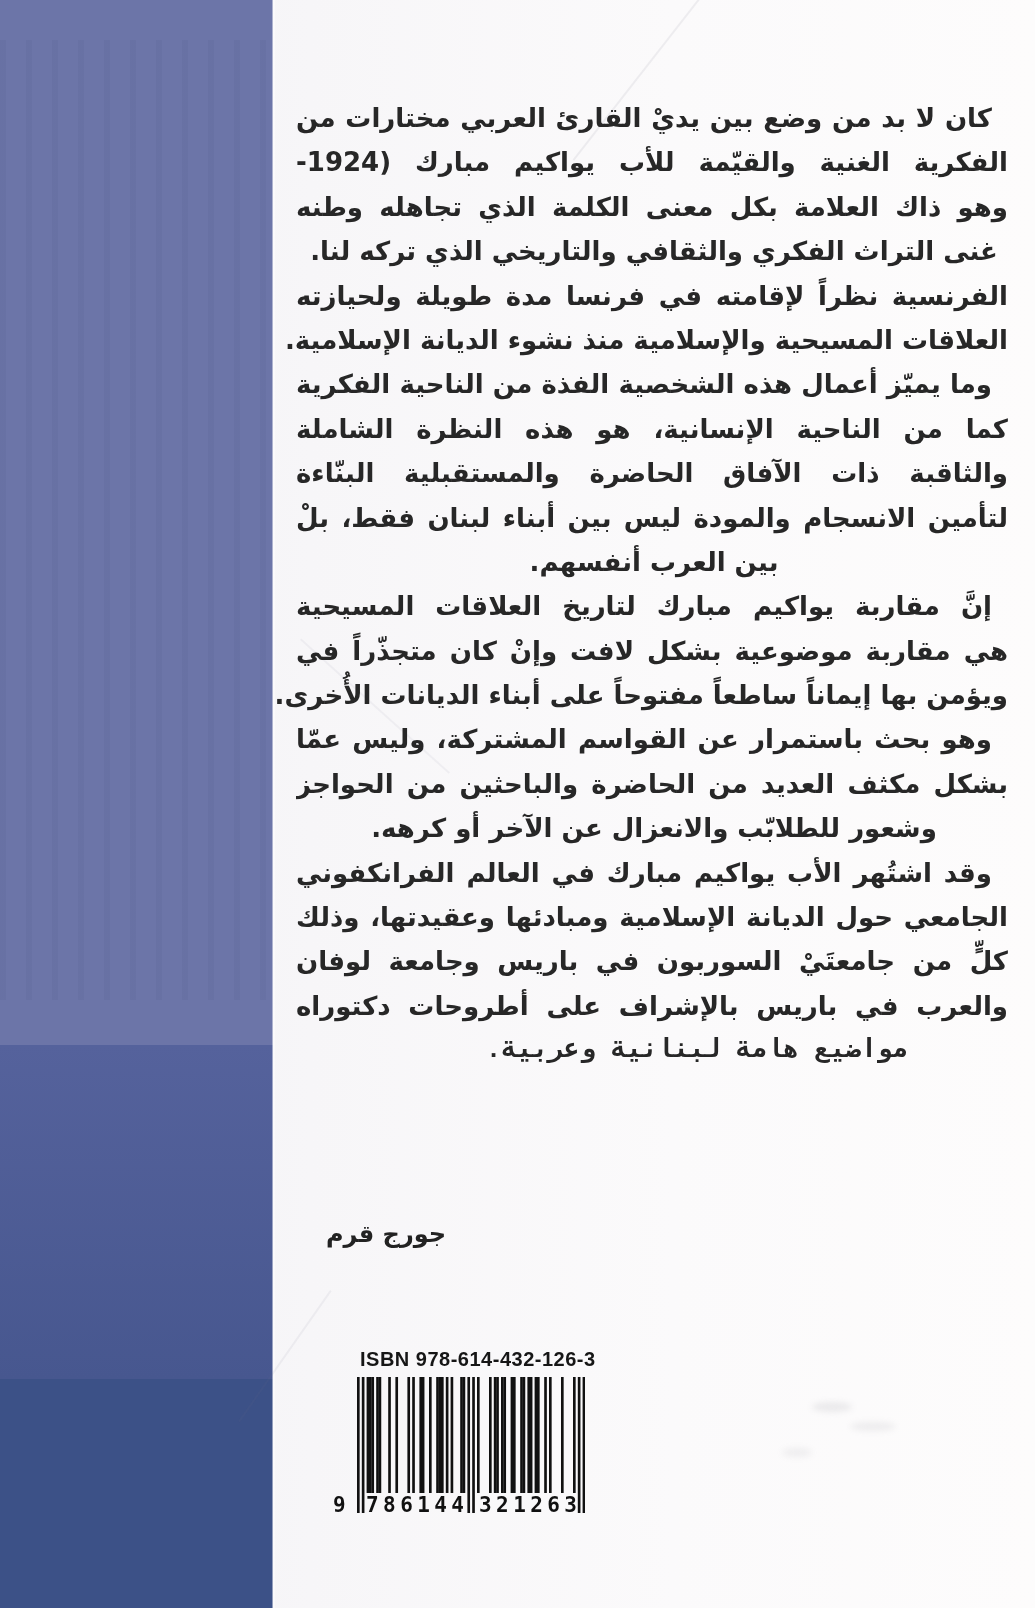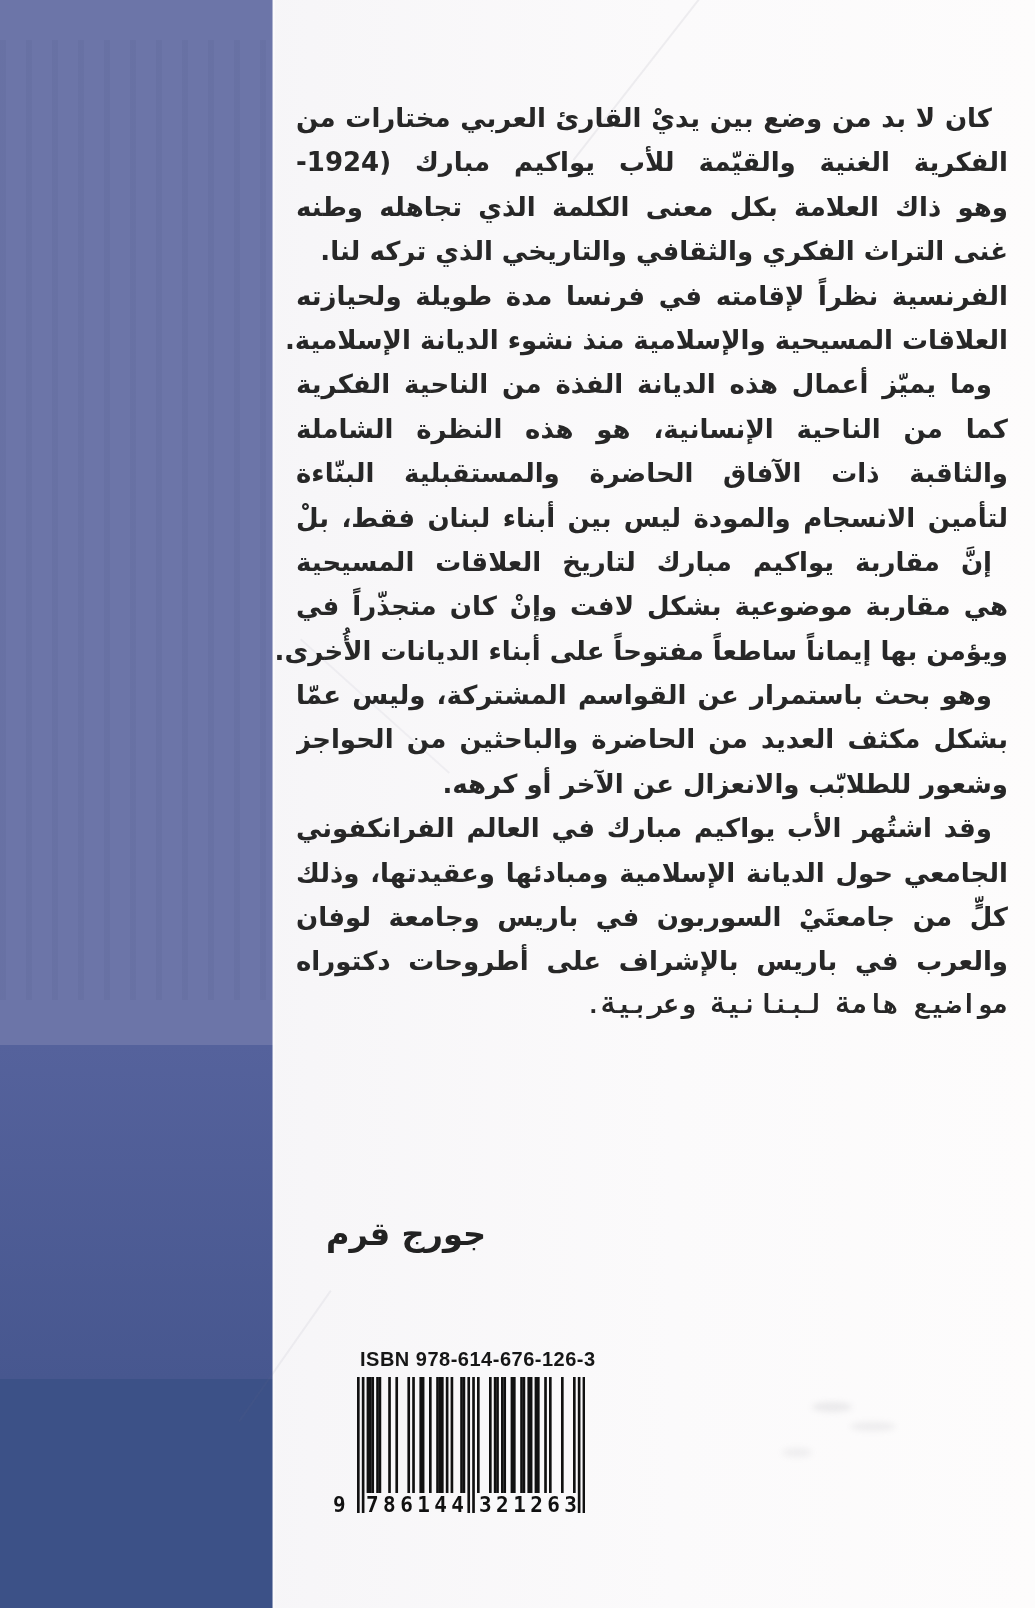--- a/index.html
+++ b/index.html
@@ -33,26 +33,26 @@
   .body-text{
     position:absolute;left:296px;top:96px;width:712px;
     direction:rtl;
     color:#272727;
     font-weight:bold;
     font-size:26px;
   }
   .line{height:44.4px;line-height:44.4px;white-space:nowrap;}
   .line-just{text-align:justify;text-align-last:justify;white-space:normal;overflow:hidden;}
   .line-first{padding-right:16px;}
-  .line-last{text-align:right;padding-left:4px;white-space:nowrap;}
+  .line-last{text-align:center;padding-left:4px;white-space:nowrap;}
   .line-last-indent{padding-left:90px;font-family:Liberation Mono, monospace;}
   .signature{
     position:absolute;left:296px;top:1210px;width:712px;
     direction:rtl;text-align:left;padding-left:30px;box-sizing:border-box;
-    color:#222;font-weight:bold;font-size:32px;line-height:48px;
+    color:#222;font-weight:bold;font-size:24px;line-height:48px;
   }
   
   .isbn-label{
     position:absolute;left:360px;top:1348px;
     font-family:"Liberation Sans","DejaVu Sans",sans-serif;
     font-weight:bold;font-size:20px;letter-spacing:.5px;color:#161616;
   }
   .barcode-wrap{position:absolute;left:357px;top:1377px;width:228px;height:148px;}
   .barcode-svg{position:absolute;left:0;top:0;}
   .barcode-digits{position:absolute;top:116px;left:0;width:228px;height:30px;
@@ -83,40 +83,41 @@
   <div class="smudge smudge2"></div>
   <div class="smudge smudge3"></div>
 
   <div class="body-text">
       <div class="line line-just line-first">كان لا بد من وضع بين يديْ القارئ العربي مختارات من الأعمال</div>
       <div class="line line-just">الفكرية الغنية والقيّمة للأب يواكيم مبارك (1924-1995)،</div>
       <div class="line line-just">وهو ذاك العلامة بكل معنى الكلمة الذي تجاهله وطنه رغم</div>
       <div class="line line-last">غنى التراث الفكري والثقافي والتاريخي الذي تركه لنا.</div>
       <div class="line line-just">الفرنسية نظراً لإقامته في فرنسا مدة طويلة ولحيازته على</div>
       <div class="line line-last">العلاقات المسيحية والإسلامية منذ نشوء الديانة الإسلامية.</div>
-      <div class="line line-just line-first">وما يميّز أعمال هذه الديانة الفذة من الناحية الفكرية</div>
+      <div class="line line-just line-first">وما يميّز أعمال هذه الشخصية الفذة من الناحية الفكرية</div>
       <div class="line line-just">كما من الناحية الإنسانية، هو هذه النظرة الشاملة المنفتحة</div>
       <div class="line line-just">والثاقبة ذات الآفاق الحاضرة والمستقبلية البنّاءة والمتفائلة</div>
       <div class="line line-just">لتأمين الانسجام والمودة ليس بين أبناء لبنان فقط، بلْ أيضاً</div>
+      <div class="line line-last">بين العرب أنفسهم.</div>
       <div class="line line-just line-first">إنَّ مقاربة يواكيم مبارك لتاريخ العلاقات المسيحية الإسلامية</div>
       <div class="line line-just">هي مقاربة موضوعية بشكل لافت وإنْ كان متجذّراً في المسيحية</div>
       <div class="line line-last">ويؤمن بها إيماناً ساطعاً مفتوحاً على أبناء الديانات الأُخرى.</div>
       <div class="line line-just line-first">وهو بحث باستمرار عن القواسم المشتركة، وليس عمّا يتناوله</div>
       <div class="line line-just">بشكل مكثف العديد من الحاضرة والباحثين من الحواجز</div>
       <div class="line line-last">وشعور للطلابّب والانعزال عن الآخر أو كرهه.</div>
       <div class="line line-just line-first">وقد اشتُهر الأب يواكيم مبارك في العالم الفرانكفوني بتعليمه</div>
       <div class="line line-just">الجامعي حول الديانة الإسلامية ومبادئها وعقيدتها، وذلك في</div>
       <div class="line line-just">كلٍّ من جامعتَيْ السوربون في باريس وجامعة لوفان الكاثوليكية</div>
       <div class="line line-just">والعرب في باريس بالإشراف على أطروحات دكتوراه عديدة في</div>
       <div class="line line-last line-last-indent">مواضيع هامة لبنانية وعربية.</div>
     </div>
 
   <div class="signature">جورج قرم</div>
 
-  <div class="isbn-label">ISBN 978-614-676-126-3</div>
+  <div class="isbn-label">ISBN 978-614-432-126-3</div>
 
   <div class="barcode-wrap">
     <svg class="barcode-svg" width="228" height="140">
         <rect x="0.0" y="0" width="2.65" height="136" fill="#111111"></rect>
         <rect x="4.8" y="0" width="2.65" height="136" fill="#111111"></rect>
         <rect x="9.6" y="0" width="2.65" height="116" fill="#111111"></rect>
         <rect x="12.0" y="0" width="2.65" height="116" fill="#111111"></rect>
         <rect x="14.4" y="0" width="2.65" height="116" fill="#111111"></rect>
         <rect x="19.2" y="0" width="2.65" height="116" fill="#111111"></rect>
         <rect x="21.6" y="0" width="2.65" height="116" fill="#111111"></rect>

